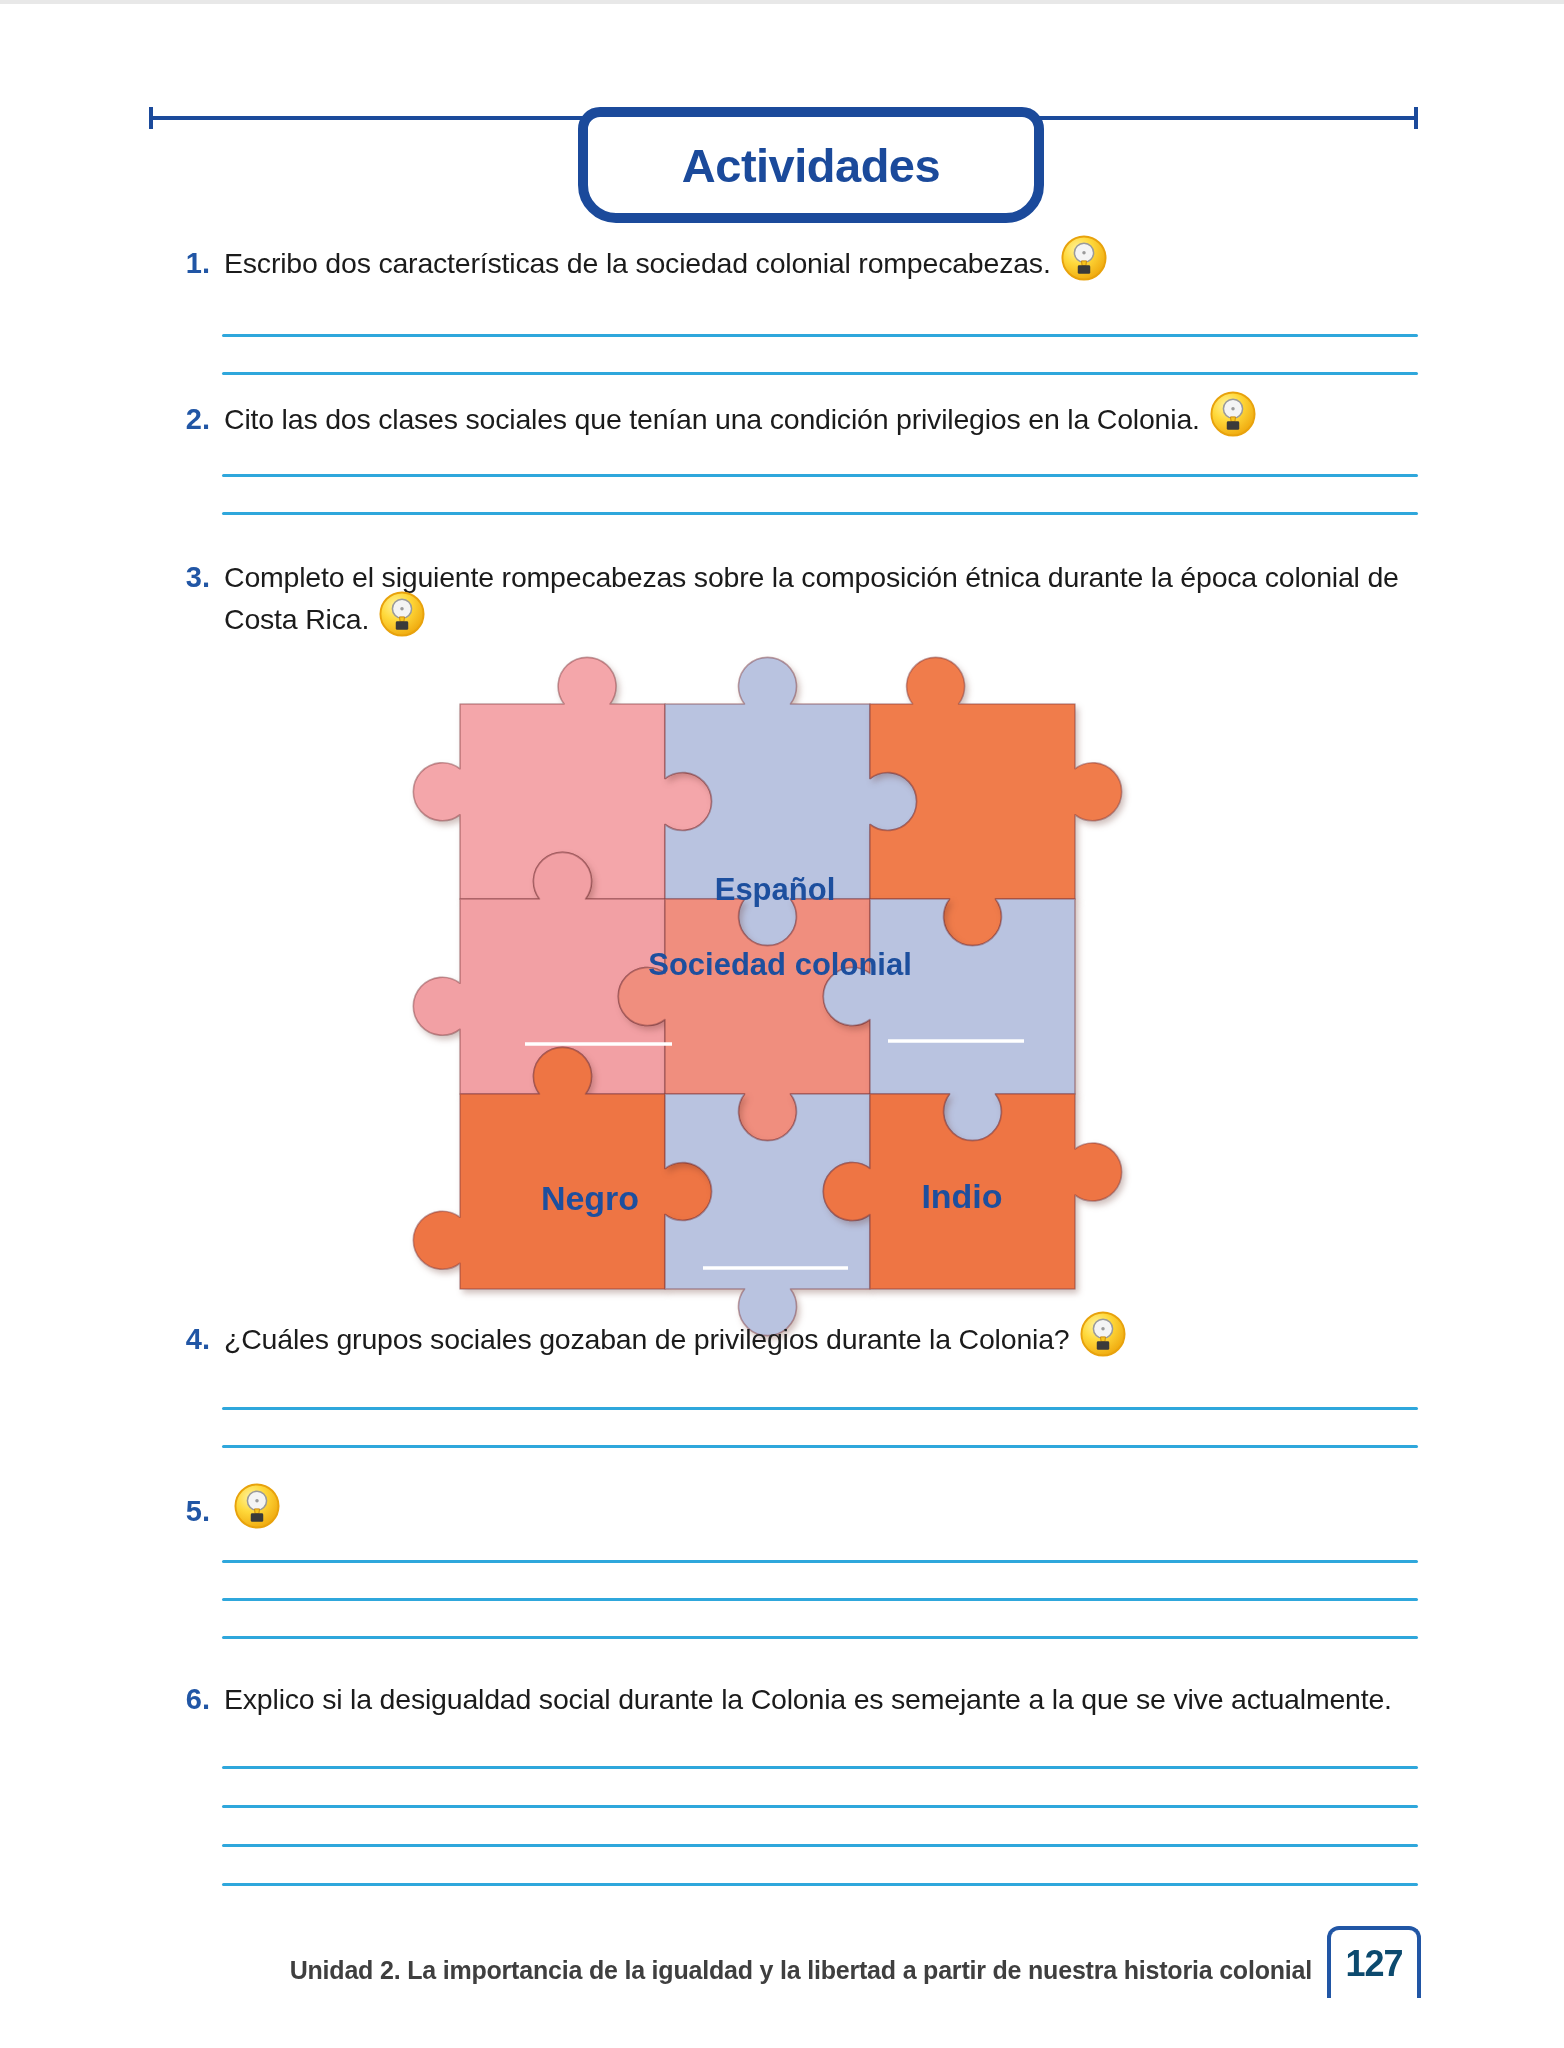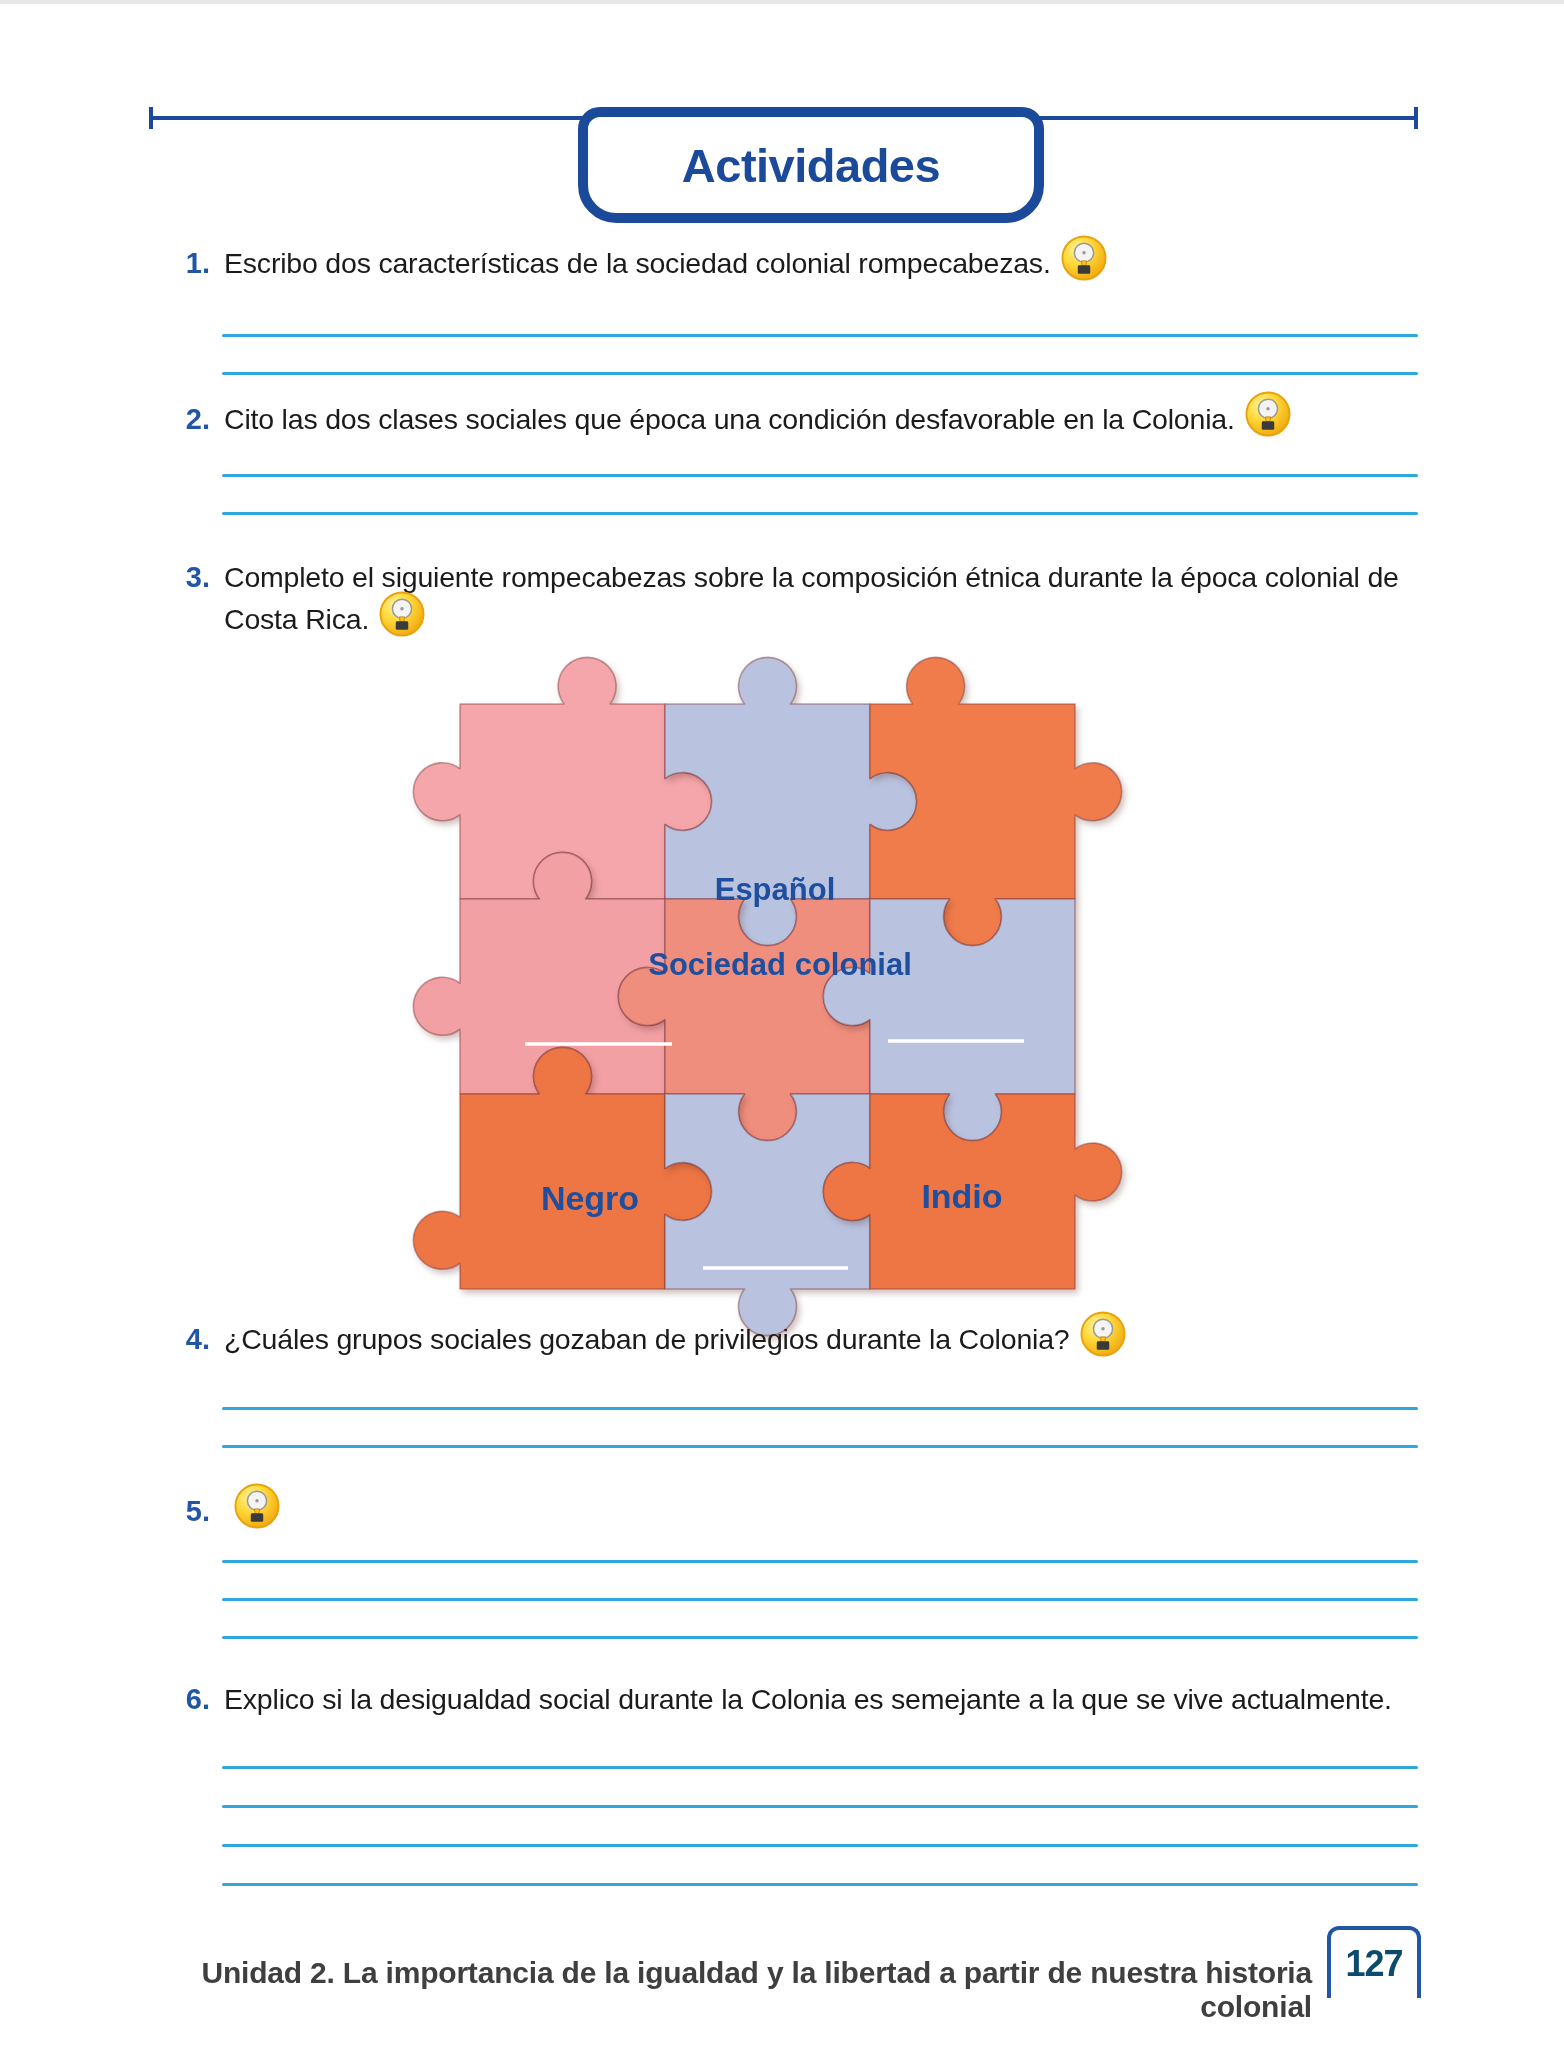--- a/index.html
+++ b/index.html
@@ -28,21 +28,21 @@
   
   .bulb{display:inline-block;width:46px;height:46px;margin-left:10px;position:relative;top:-7px;vertical-align:middle;}
   .bulb svg{display:block;}
   
   #puzzle-svg{position:absolute;left:0;top:0;z-index:1;}
   #puzzle-svg path{filter:drop-shadow(3px 4px 3px rgba(100,45,35,0.30));}
   .puz-label{font-family:"Liberation Sans",sans-serif;font-weight:bold;}
   
   .footer-text{
     position:absolute;left:150px;top:1952px;width:1162px;text-align:right;
-    font-size:30px;font-weight:bold;color:#3f3f3f;z-index:4;letter-spacing:-0.2px;
+    font-size:25px;font-weight:bold;color:#3f3f3f;z-index:4;letter-spacing:-0.2px;
   }
   .page-tab{
     position:absolute;left:1327px;top:1922px;width:86px;height:68px;
     border:4px solid #2156a5;border-bottom:none;border-radius:12px 12px 0 0;
     display:flex;align-items:center;justify-content:center;z-index:4;background:#fff;
   }
   .page-num{font-size:36px;font-weight:bold;color:#0c4a6e;letter-spacing:-1px;}
 </style>
 </head>
 <body>
@@ -92,21 +92,21 @@
             <circle cx="24" cy="18.5" r="1.8" fill="#9a9a9a"></circle>
             <path d="M21.4 27 L26.6 27 L26 32 L22 32 Z" fill="#f6c51f" stroke="#c8860a" stroke-width="1"></path>
             <rect x="17.5" y="31.5" width="13" height="9" rx="1.5" fill="#3a3a3a"></rect>
           </svg></span></span>
   </div>
   <div class="aline" style="top:330px;"></div>
   <div class="aline" style="top:368px;"></div>
 
   <div class="qrow" style="top:394px;">
     <span class="qnum">2.</span>
-    <span class="qtext"><span>Cito las dos clases sociales que época una condición desfavorable en la Colonia.</span><span class="bulb"><svg width="46" height="46" viewBox="0 0 48 48">
+    <span class="qtext"><span>Cito las dos clases sociales que tenían una condición privilegios en la Colonia.</span><span class="bulb"><svg width="46" height="46" viewBox="0 0 48 48">
             <defs>
               <radialGradient id="gbulb" cx="35%" cy="30%" r="75%">
                 <stop offset="0%" stop-color="#fff39b"></stop>
                 <stop offset="45%" stop-color="#ffd93b"></stop>
                 <stop offset="100%" stop-color="#efa90e"></stop>
               </radialGradient>
             </defs>
             <circle cx="24" cy="24" r="22.5" fill="url(#gbulb)" stroke="#e8a20c" stroke-width="2"></circle>
             <circle cx="24" cy="18.5" r="10" fill="#f4f4f4" stroke="#9a9a9a" stroke-width="1.6"></circle>
             <circle cx="24" cy="18.5" r="1.8" fill="#9a9a9a"></circle>

